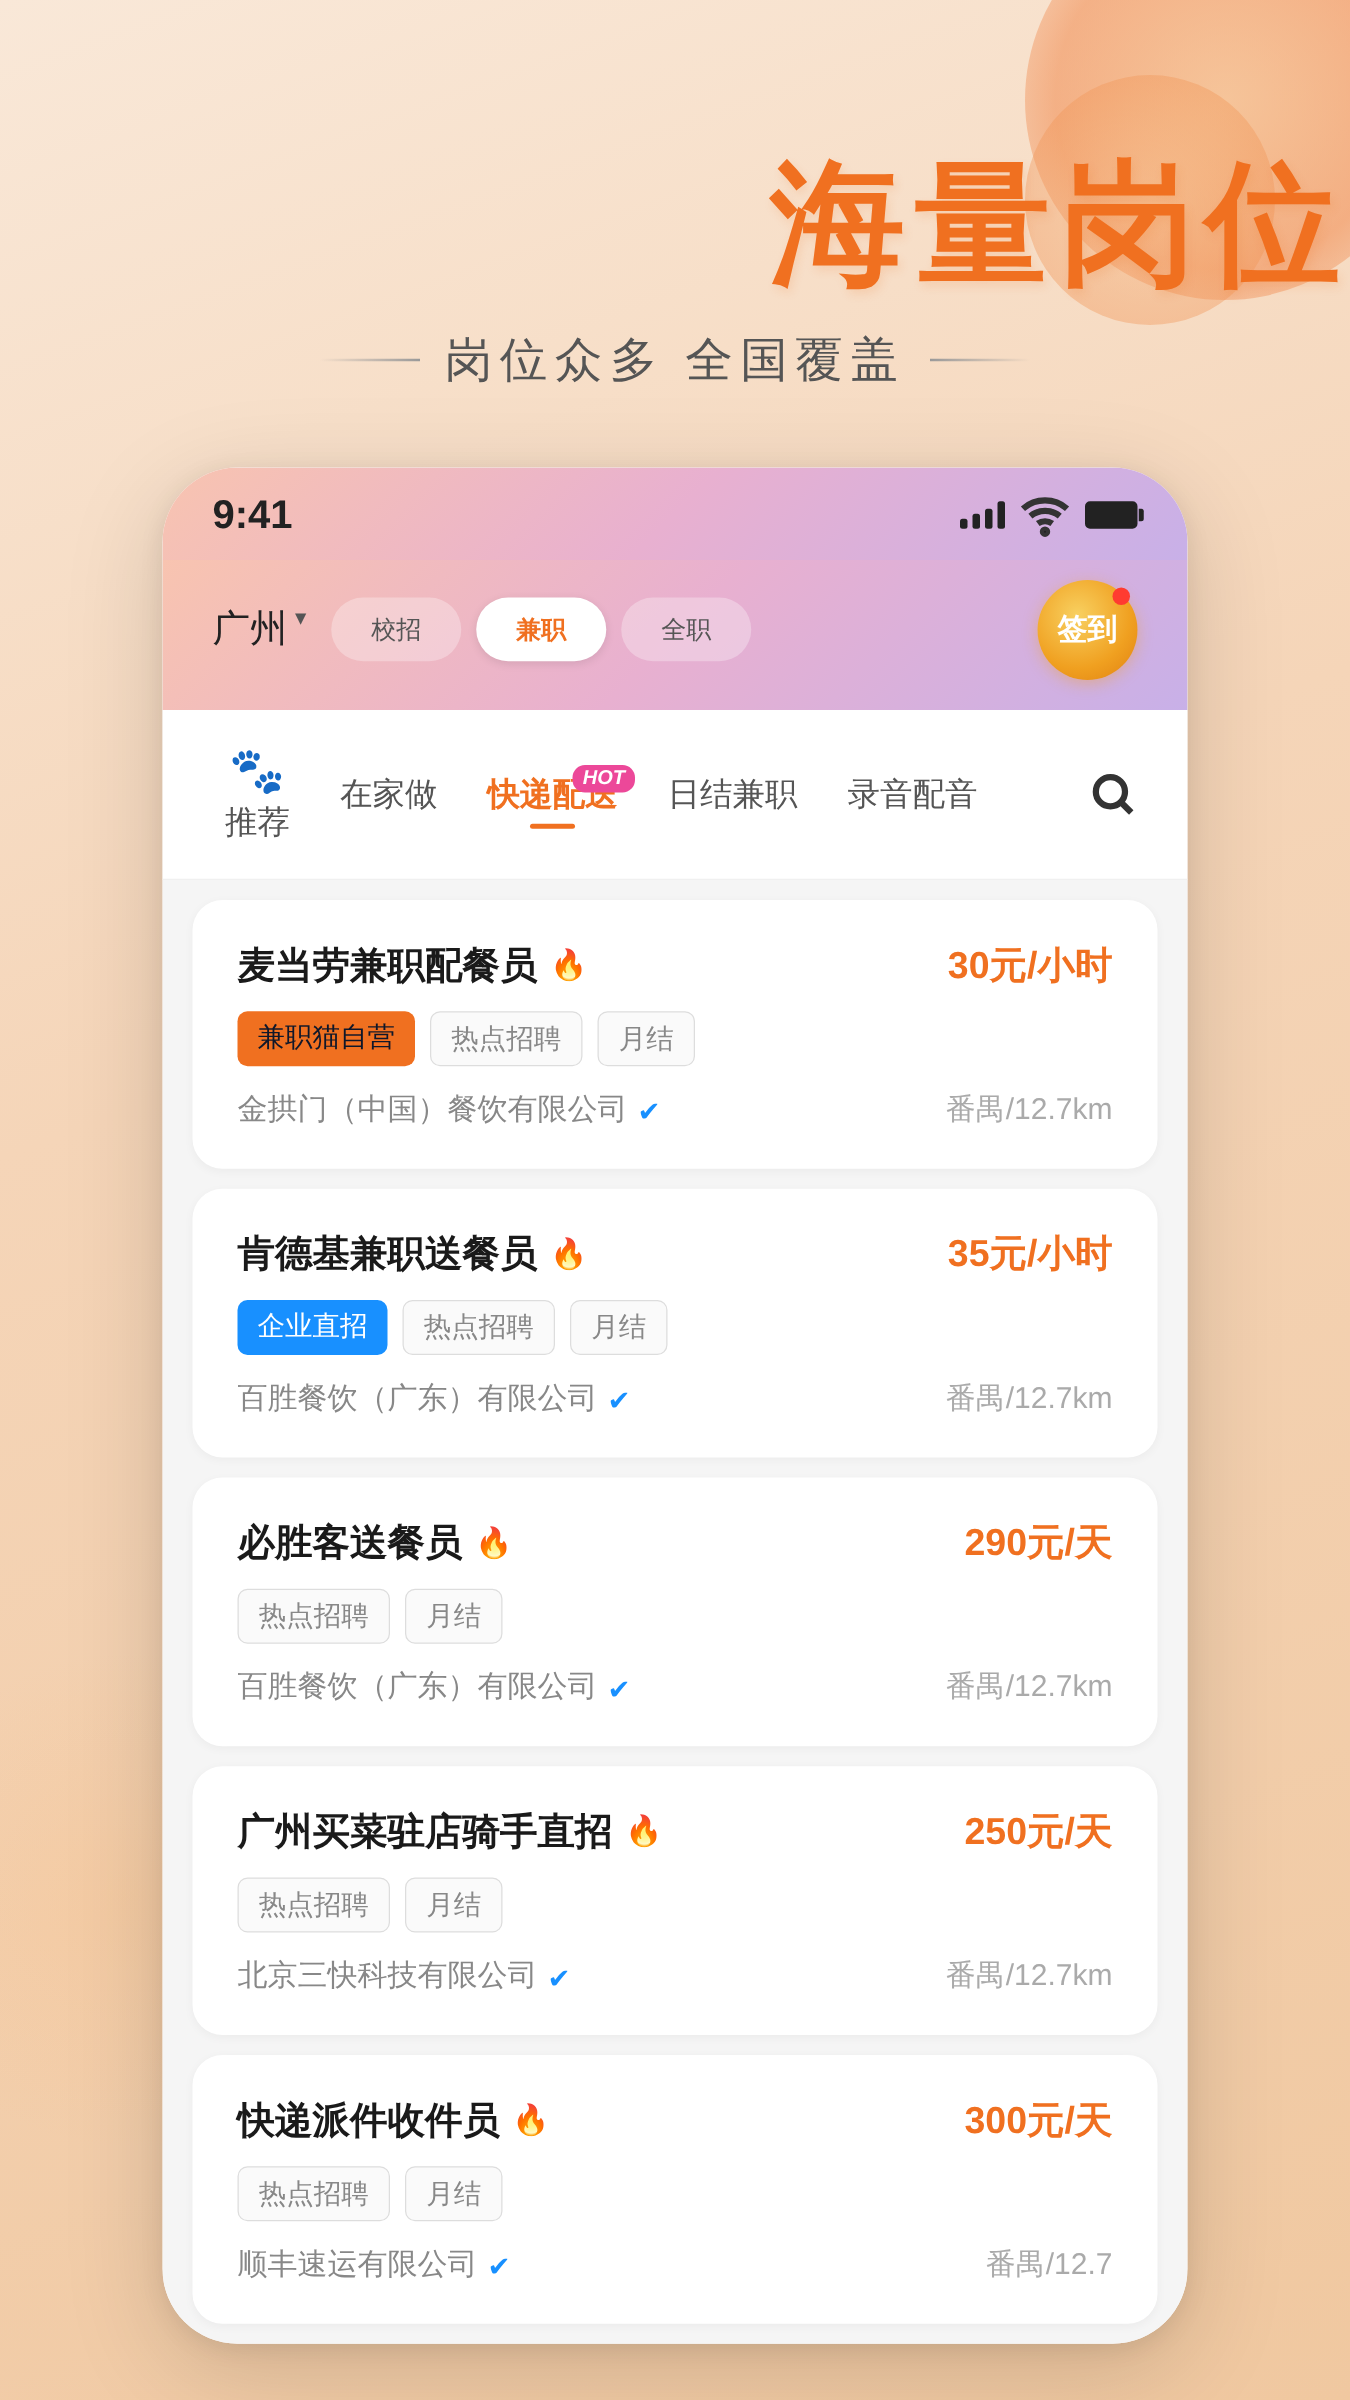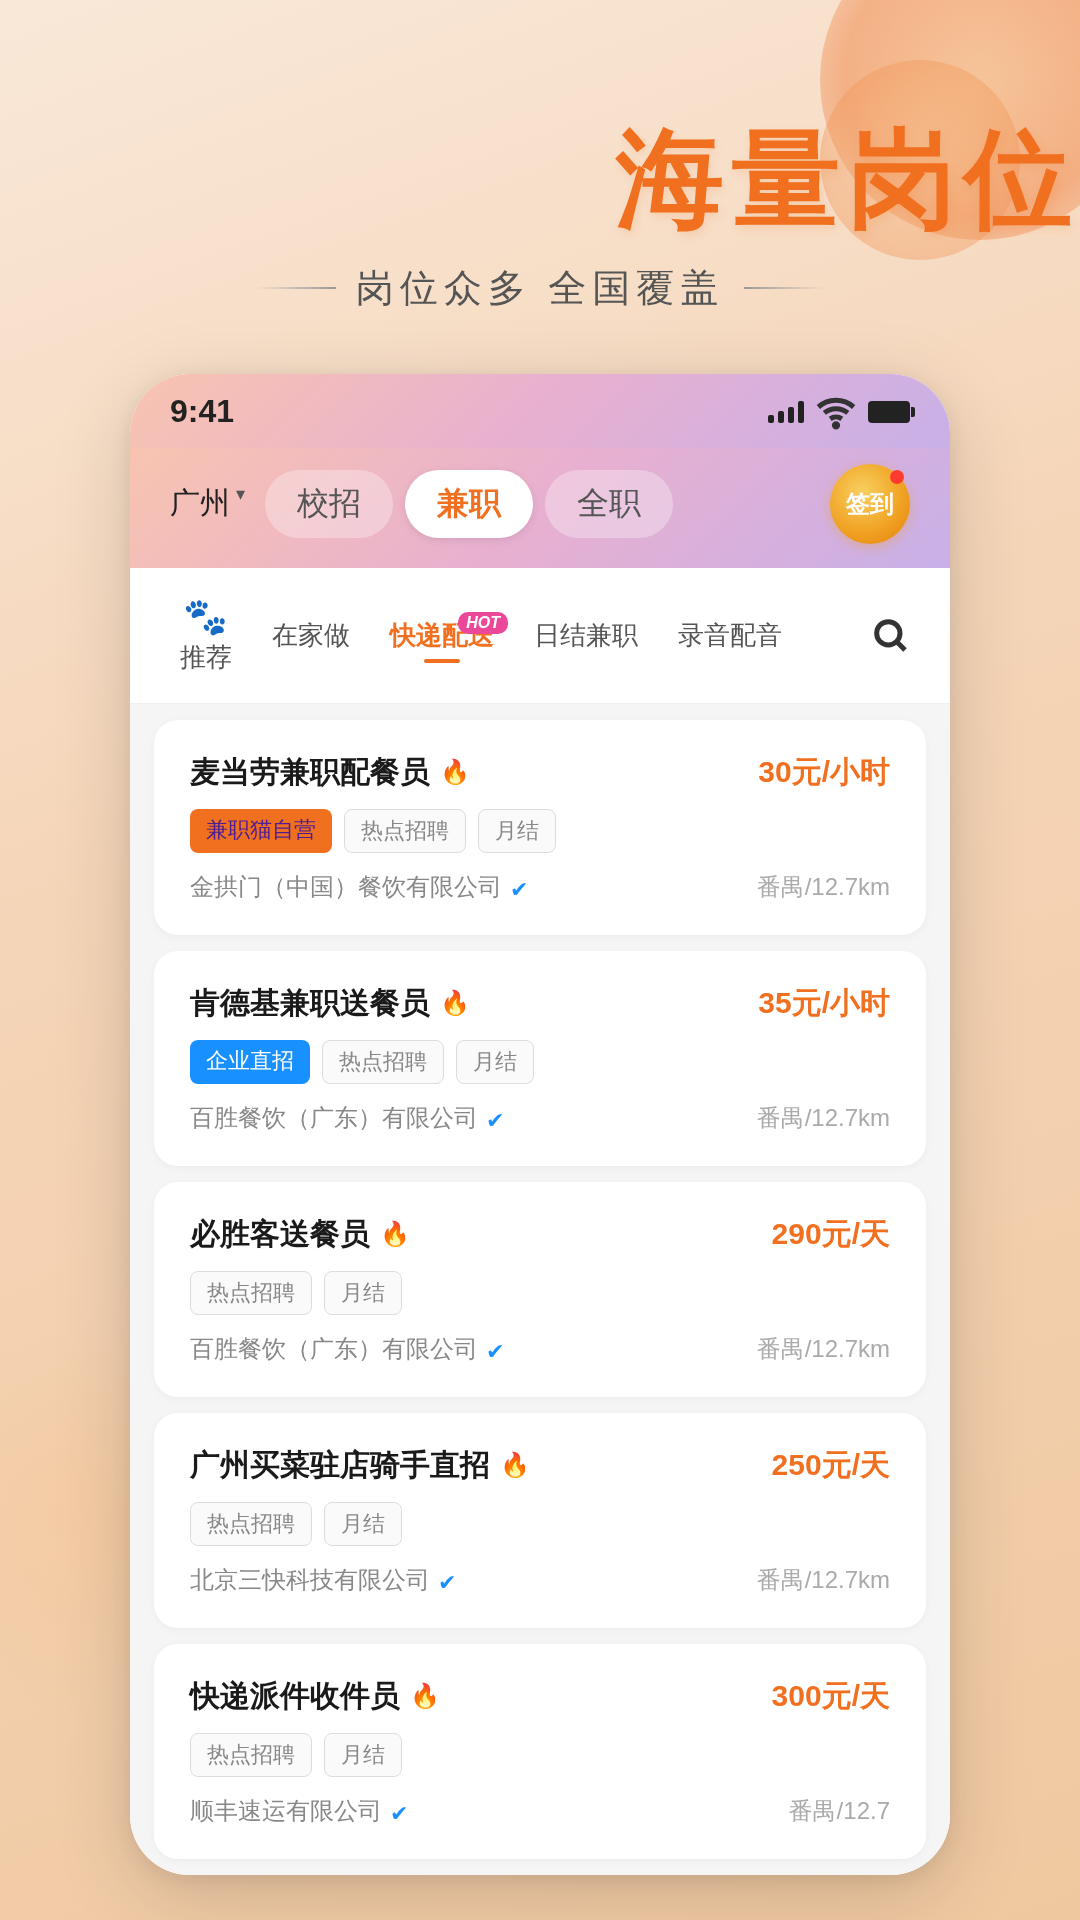--- a/index.html
+++ b/index.html
@@ -167,21 +167,21 @@
       color: #555;
     }
     .nav-tabs {
       display: flex;
       gap: 12px;
       flex: 1;
     }
     .nav-tab {
       padding: 12px 32px;
       border-radius: 40px;
-      font-size: 32px;
+      font-size: 20px;
       color: #555;
       background: rgba(255,255,255,0.3);
       font-weight: 400;
     }
     .nav-tab.active {
       background: #fff;
       color: #f07020;
       font-weight: 600;
       box-shadow: 0 2px 8px rgba(0,0,0,0.1);
     }
@@ -324,21 +324,21 @@
       flex-wrap: wrap;
     }
     .tag {
       padding: 6px 16px;
       border-radius: 8px;
       font-size: 22px;
       font-weight: 500;
     }
     .tag-orange {
       background: #f07020;
-      color: #4c1d95;
+      color: #0f172a;
     }
     .tag-blue {
       background: #1890ff;
       color: #fff;
     }
     .tag-outline {
       border: 1px solid #ddd;
       color: #888;
       background: #fafafa;
     }

